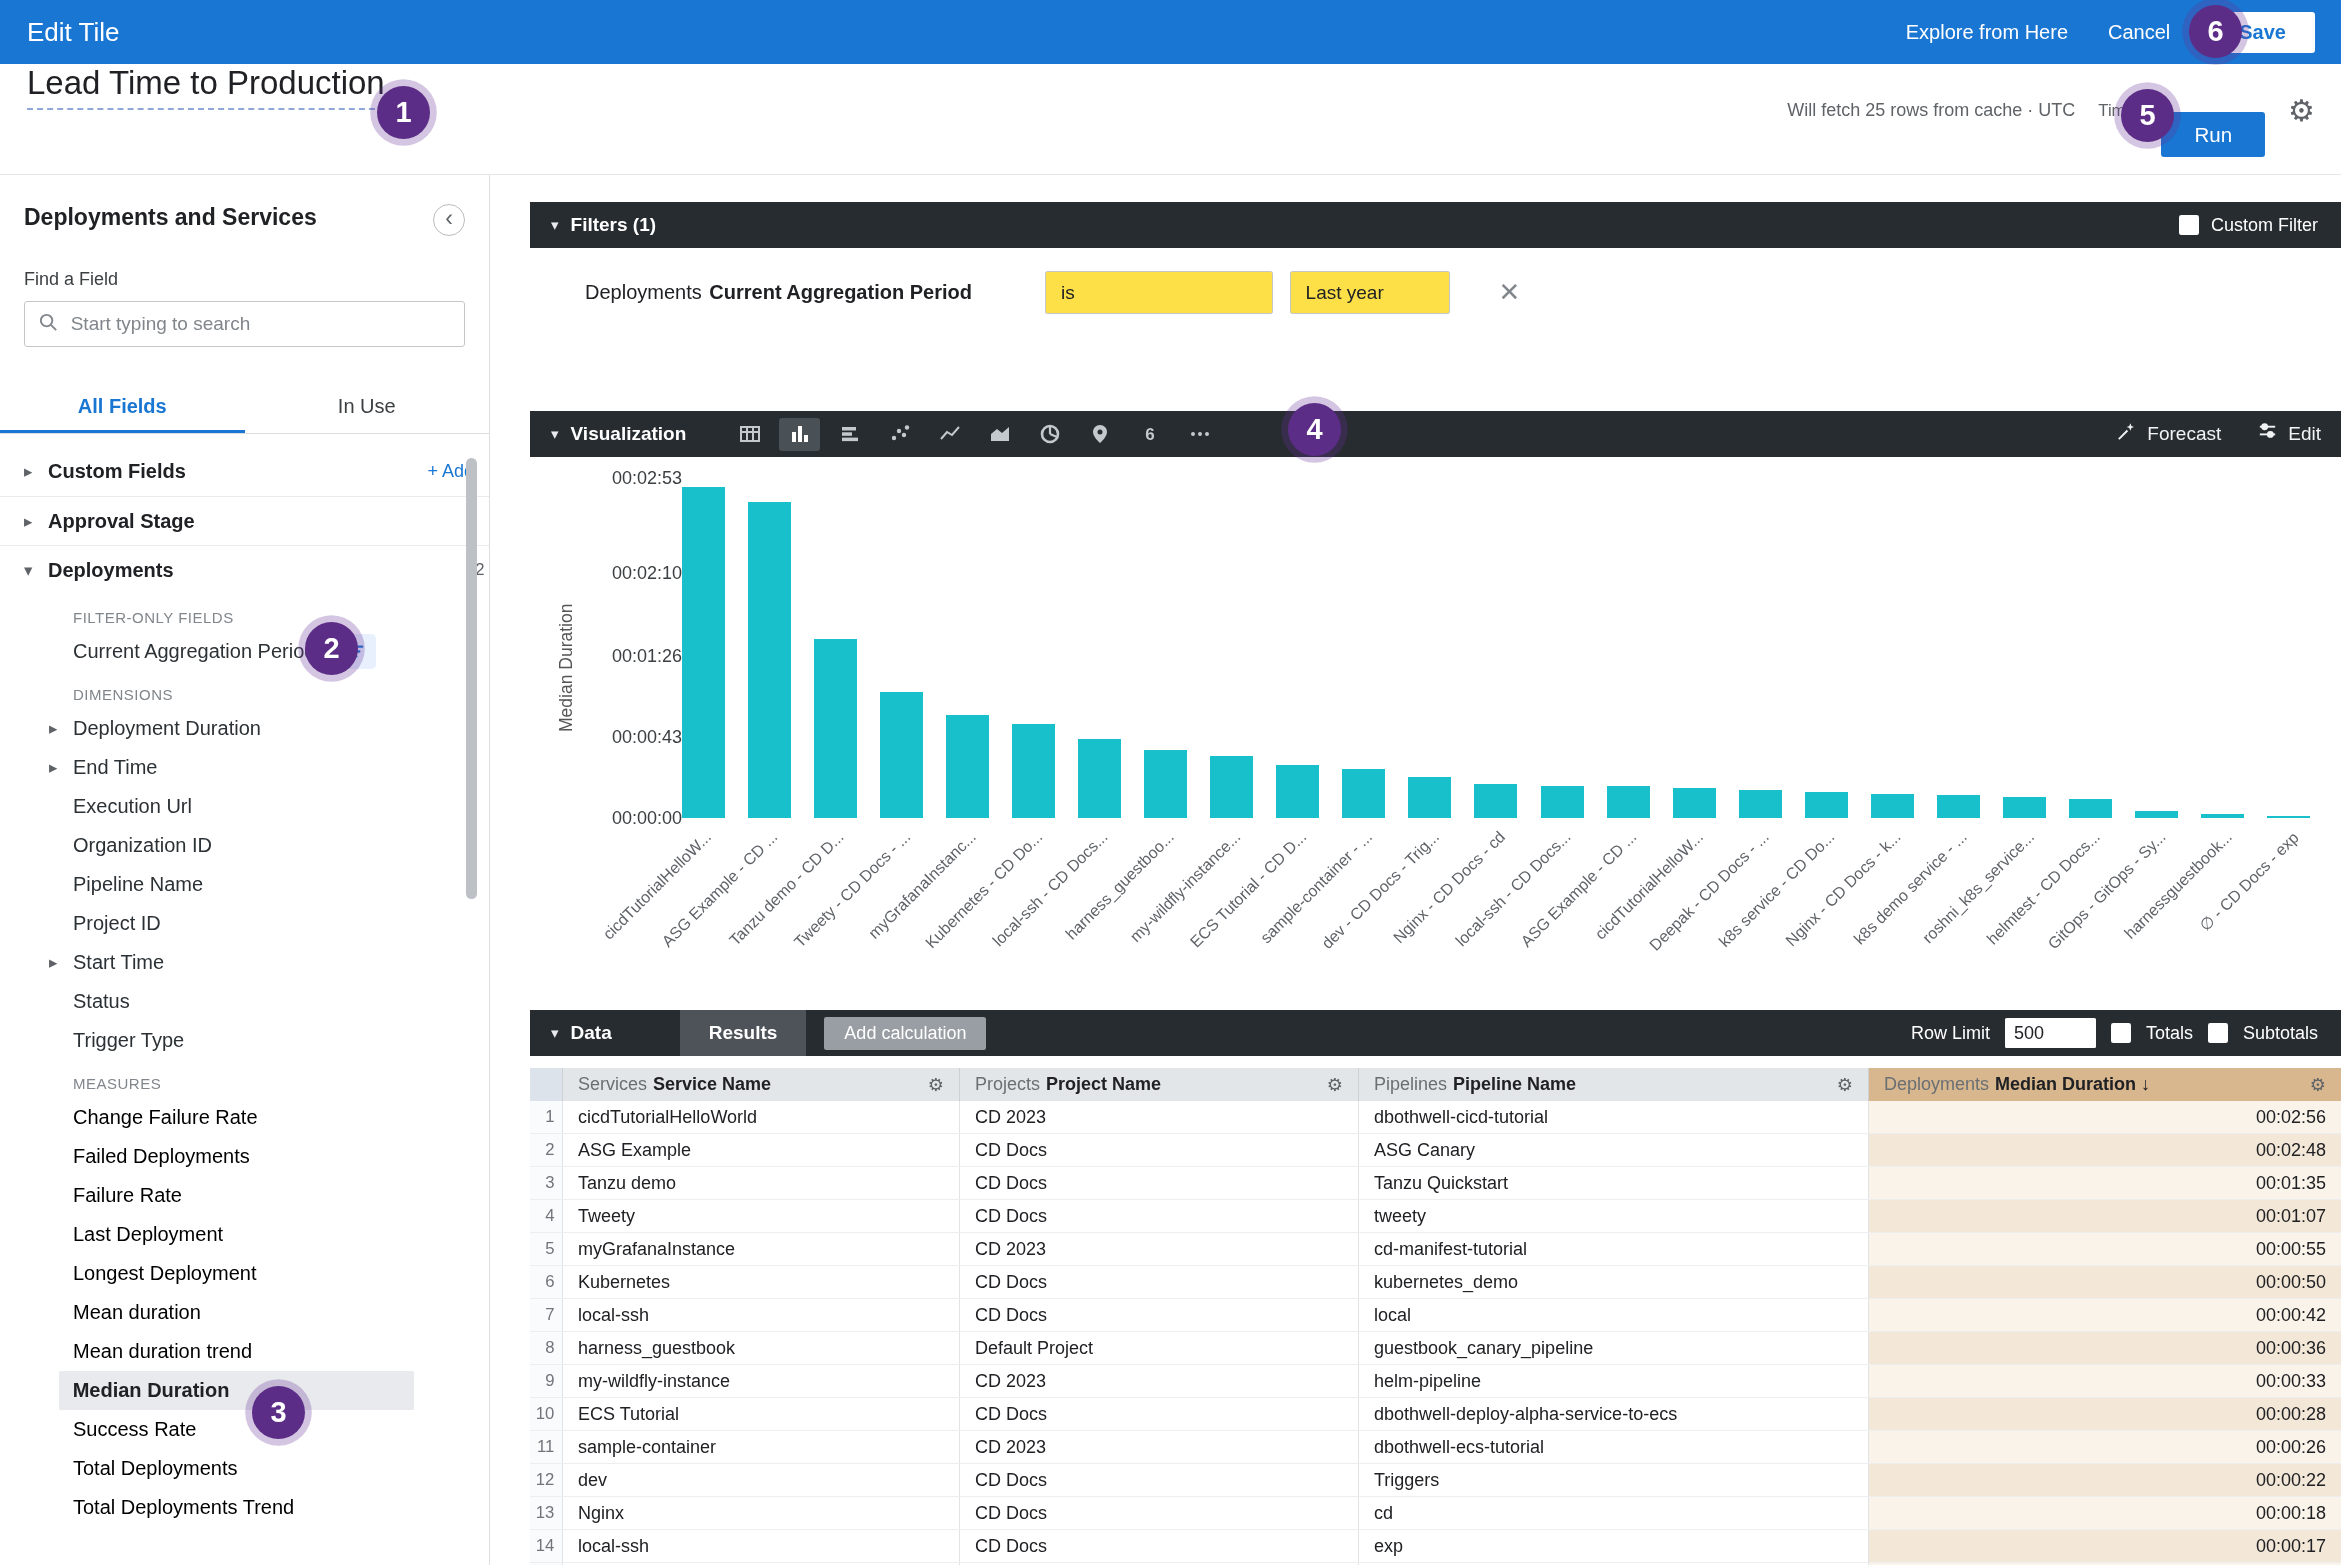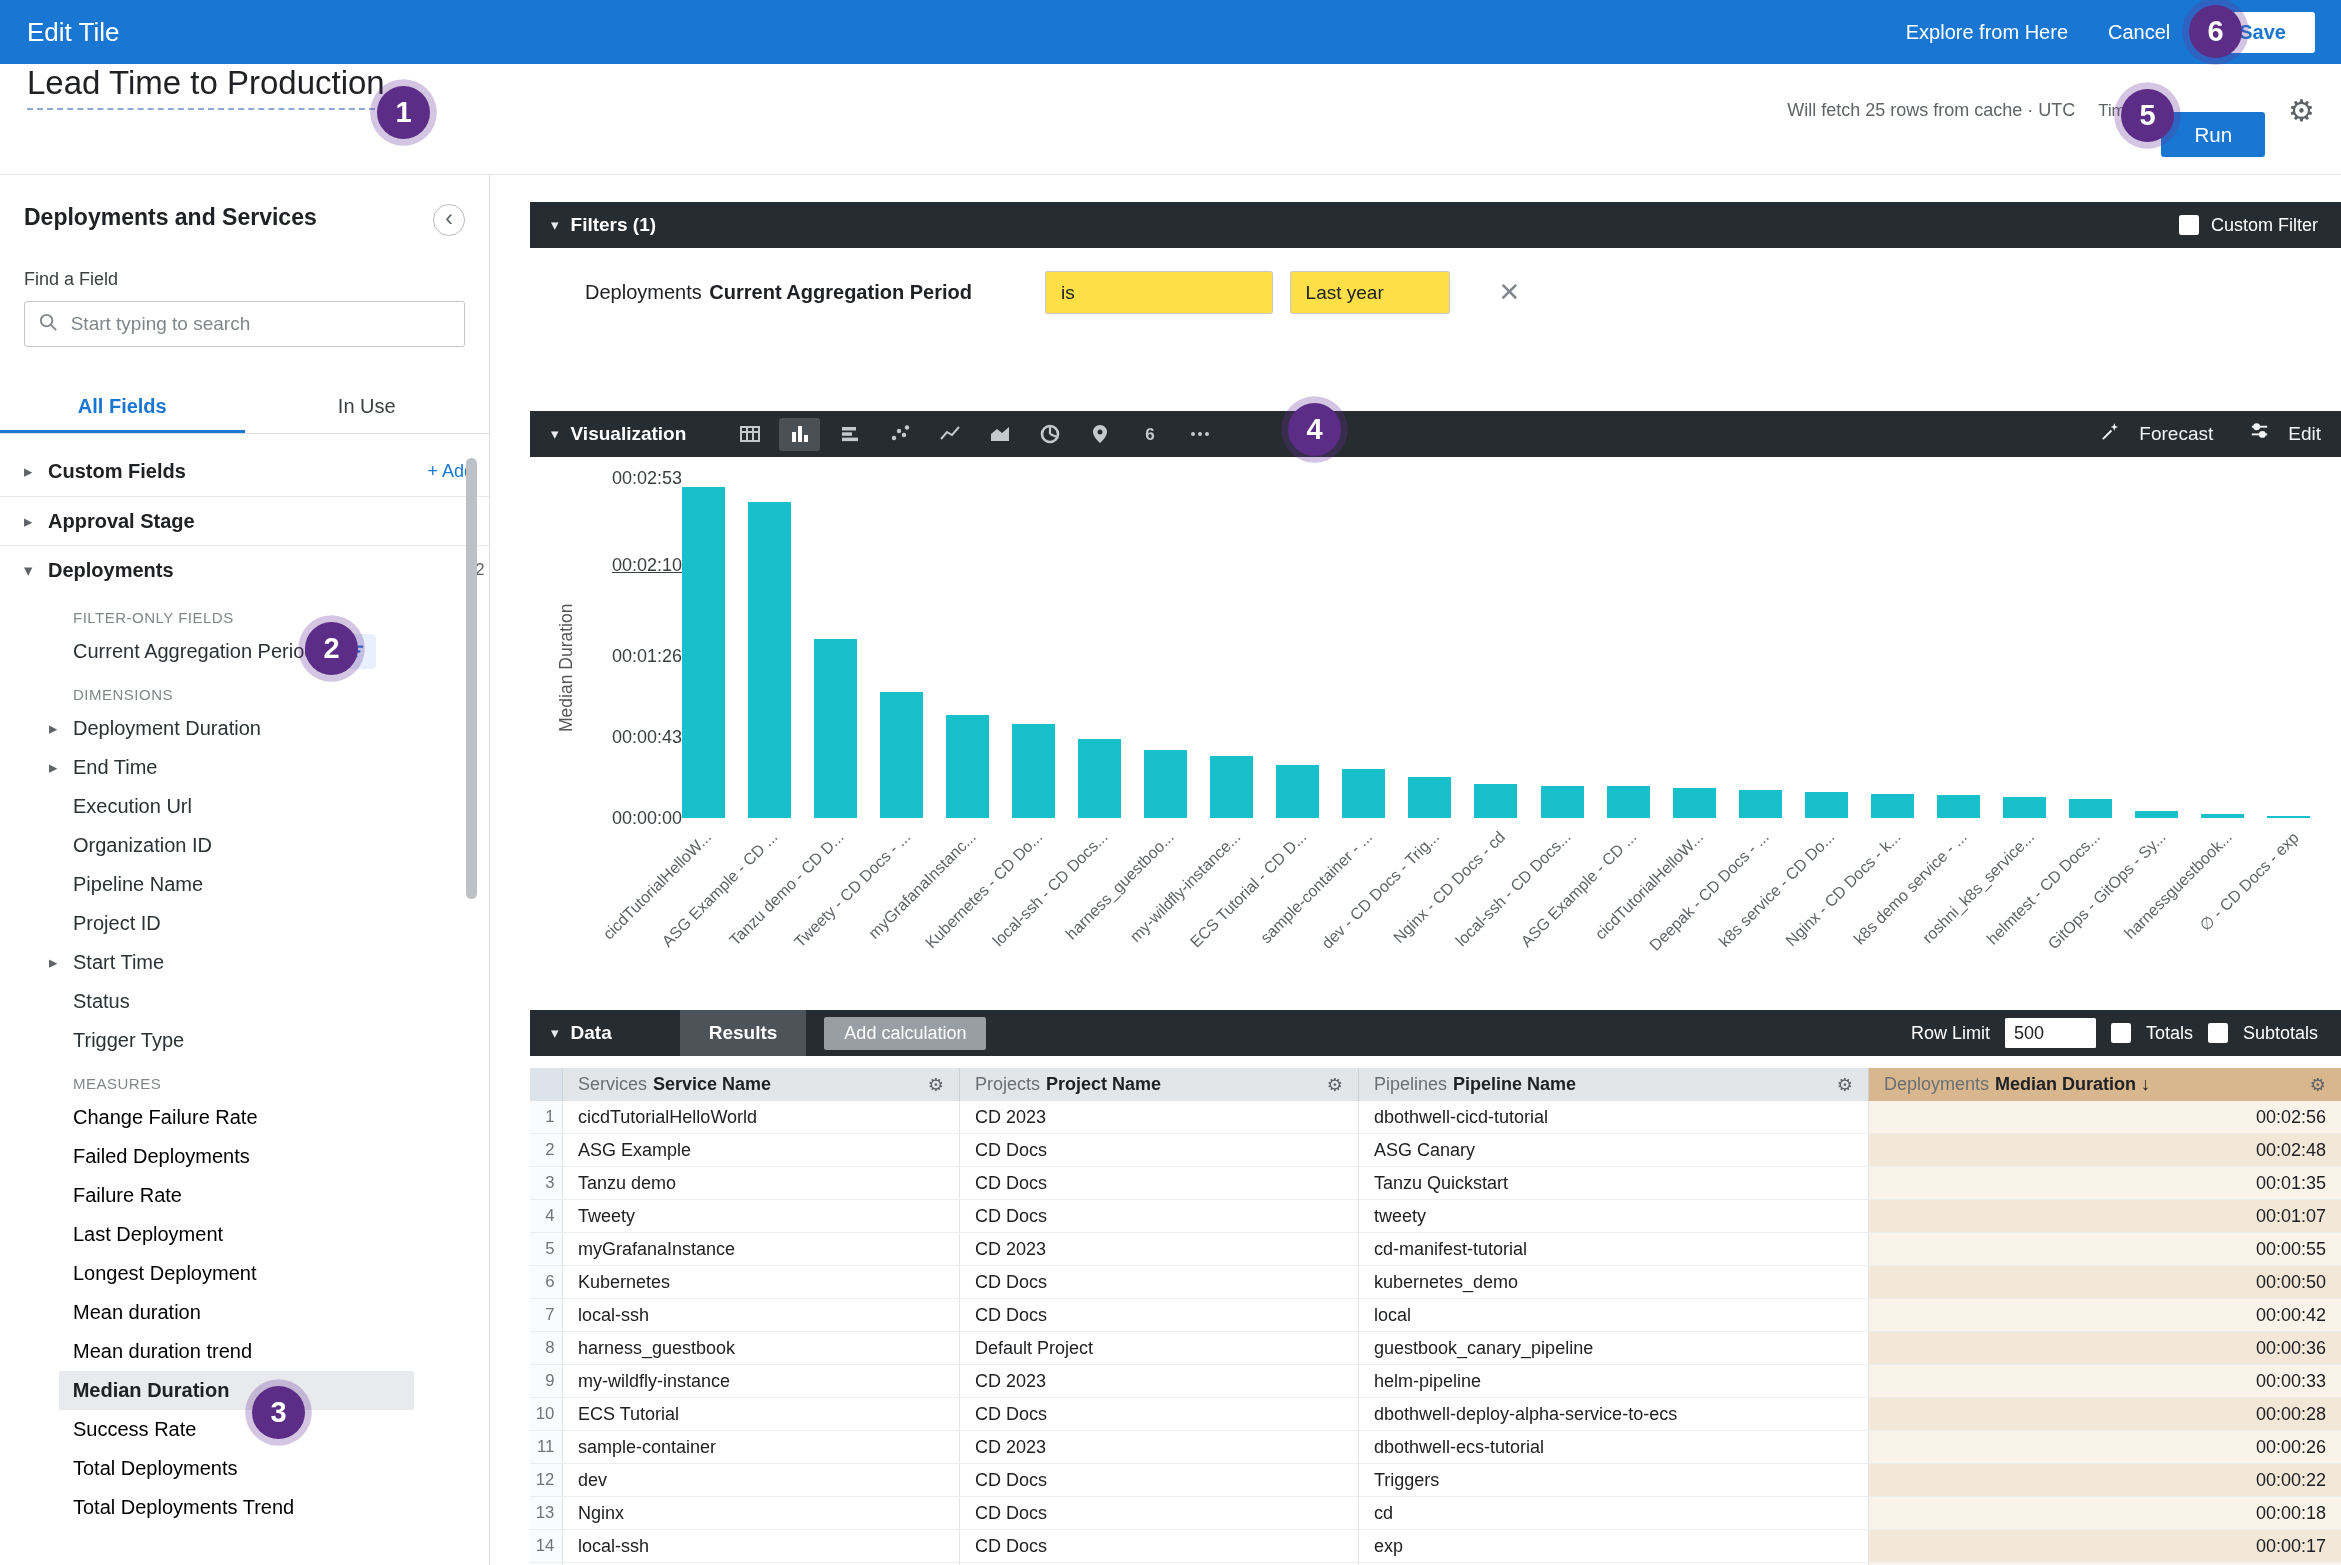--- a/index.html
+++ b/index.html
@@ -86,21 +86,21 @@
   .valbox { margin-left:16.7px; width:160px; }
   .fbox { height:43px; border:0.8px solid #c4c7ca; border-radius:2.3px; display:flex; align-items:center;
           padding:0 15px; font-size:19px; color:#202124; cursor:pointer; background:#fde047; }
   .fx { margin-left:49px; font-size:26px; color:#80868b; cursor:pointer; }
 
   #viz-icons { display:flex; margin-left:43px; gap:9px; }
   .vicon { width:41px; height:33px; border-radius:3px; display:flex; align-items:center;
            justify-content:center; color:#c3c9cd; cursor:pointer; }
   .vicon.active { background:#4a5156; color:#fff; }
   .vright { margin-left:auto; display:flex; align-items:center; gap:35px; font-size:19px; }
-  .vbtn { display:flex; align-items:center; gap:17px; cursor:pointer; color:#f1f3f4; }
+  .vbtn { display:flex; align-items:center; gap:9px; cursor:pointer; color:#f1f3f4; }
 
   #viz-body { position:absolute; top:282px; left:0; right:0; height:554px; background:#fff; }
   .ylab { position:absolute; left:26px; top:275px; transform:rotate(-90deg); transform-origin:0 0;
           font-size:17.5px; color:#555; white-space:nowrap; }
   #yticks { position:absolute; left:67px; top:30px; width:85px; height:331px; }
   .ytick { position:absolute; right:0; font-size:18px; color:#3c4043; white-space:nowrap; }
   #bars { position:absolute; left:140px; right:20px; top:30px; height:331px; display:flex;
           align-items:flex-end; }
   .slot { flex:1; display:flex; justify-content:center; align-items:flex-end; height:100%; }
   .cbar { width:43px; background:#17c0cb; }
@@ -393,21 +393,21 @@
           </span>
           <span>Edit</span>
         </span>
       </div>
     </div>
 
     <div id="viz-body">
       <span class="ylab">Median Duration</span>
       <div id="yticks">
           <span class="ytick" style="bottom: 329px;">00:02:53</span>
-          <span class="ytick" style="bottom: 242px; text-decoration: underline;">00:02:10</span>
+          <span class="ytick" style="bottom: 234px;">00:02:10</span>
           <span class="ytick" style="bottom: 151px;">00:01:26</span>
           <span class="ytick" style="bottom: 70px;">00:00:43</span>
           <span class="ytick" style="bottom: -10.7px;">00:00:00</span>
         </div>
       <div id="bars">
           <div class="slot">
             <div class="cbar" title="cicdTutorialHelloW..." style="height: 331px; background: rgb(23, 192, 203);"></div>
           </div>
           <div class="slot">
             <div class="cbar" title="ASG Example - CD ..." style="height: 316px; background: rgb(23, 192, 203);"></div>

